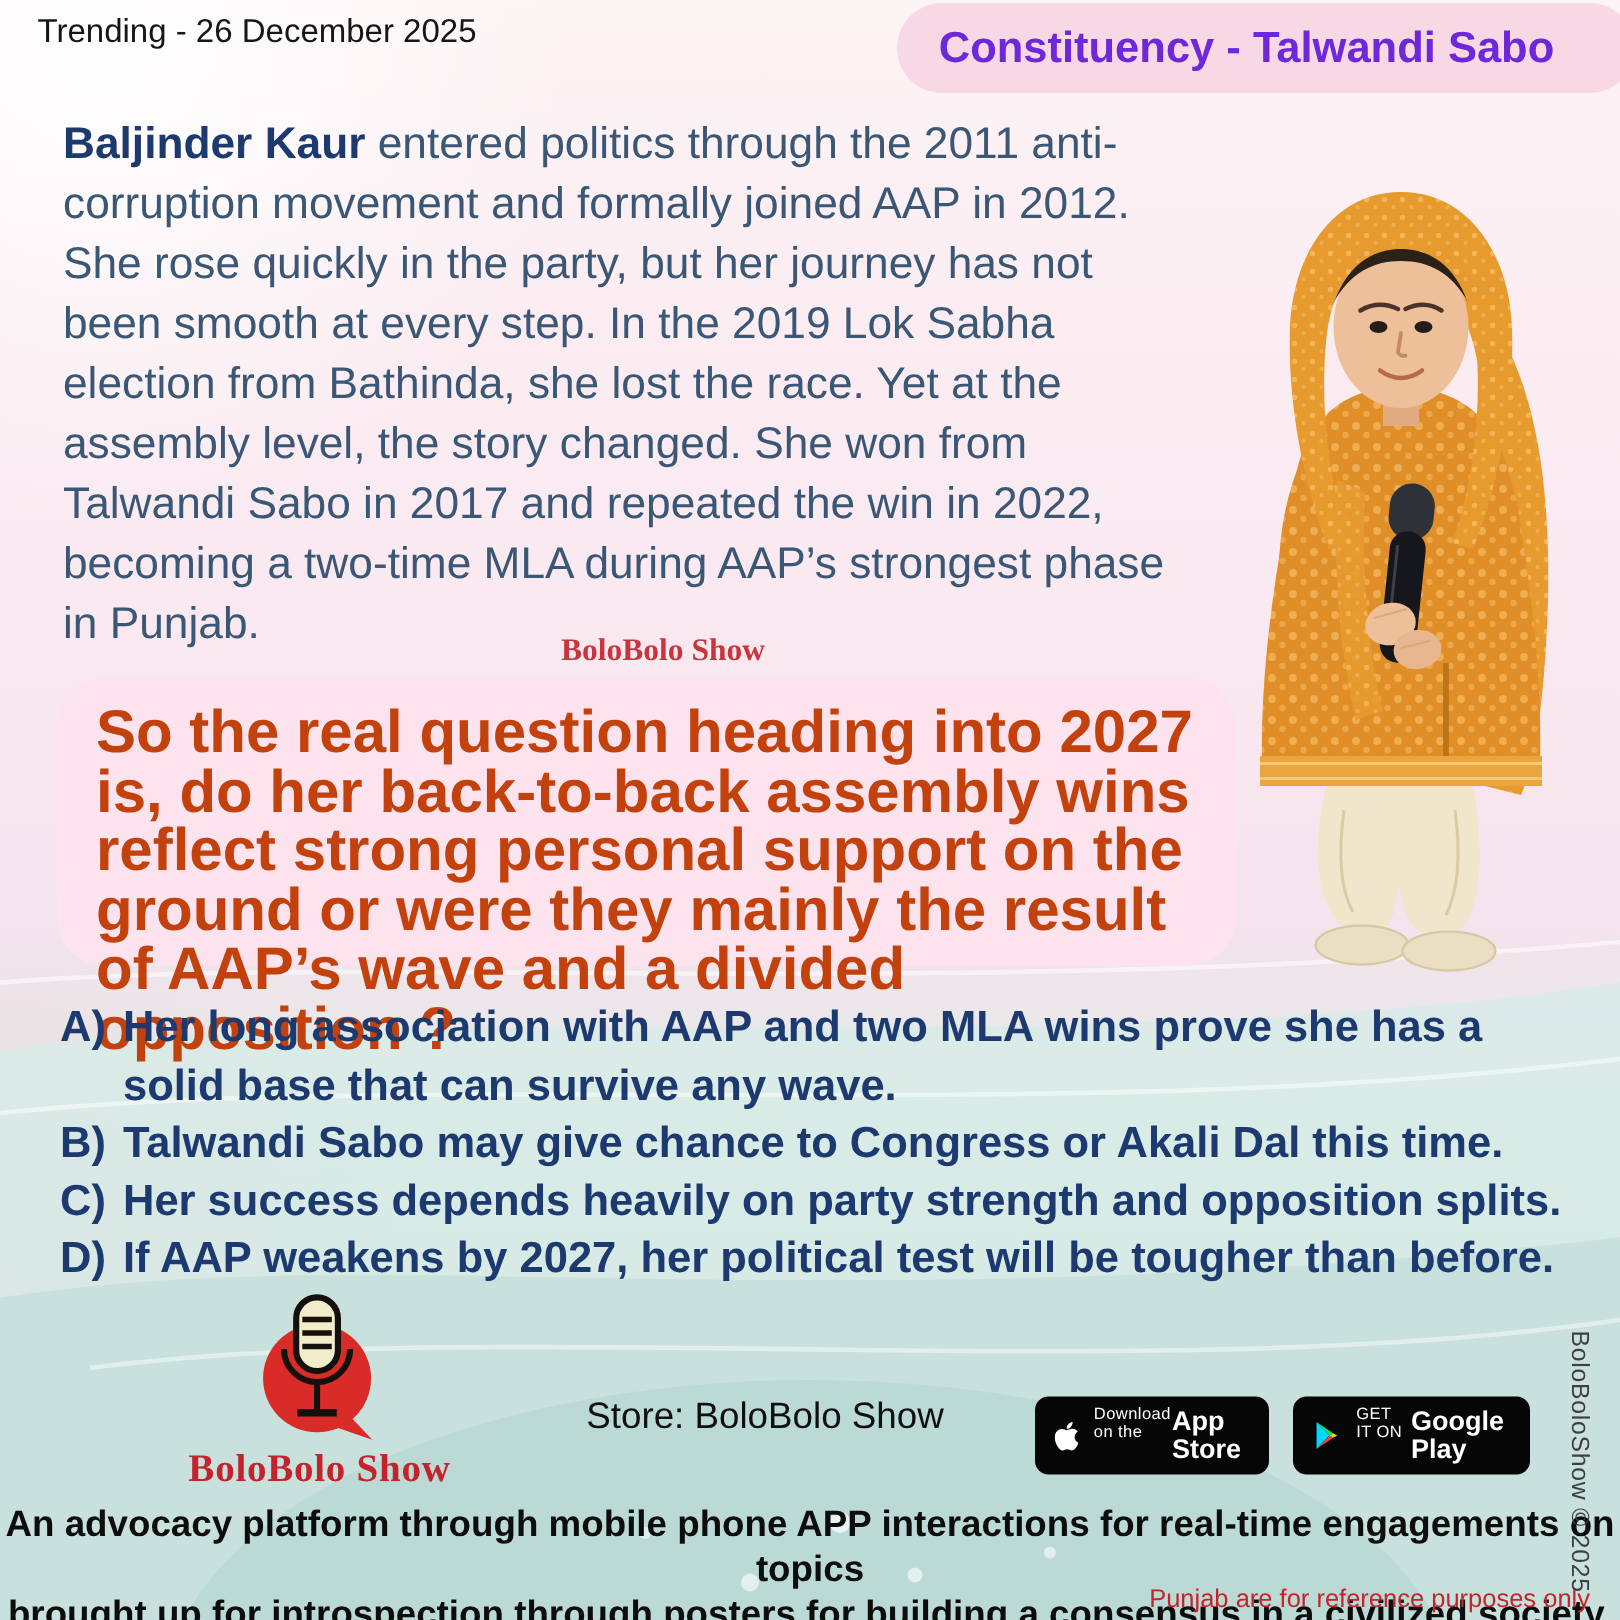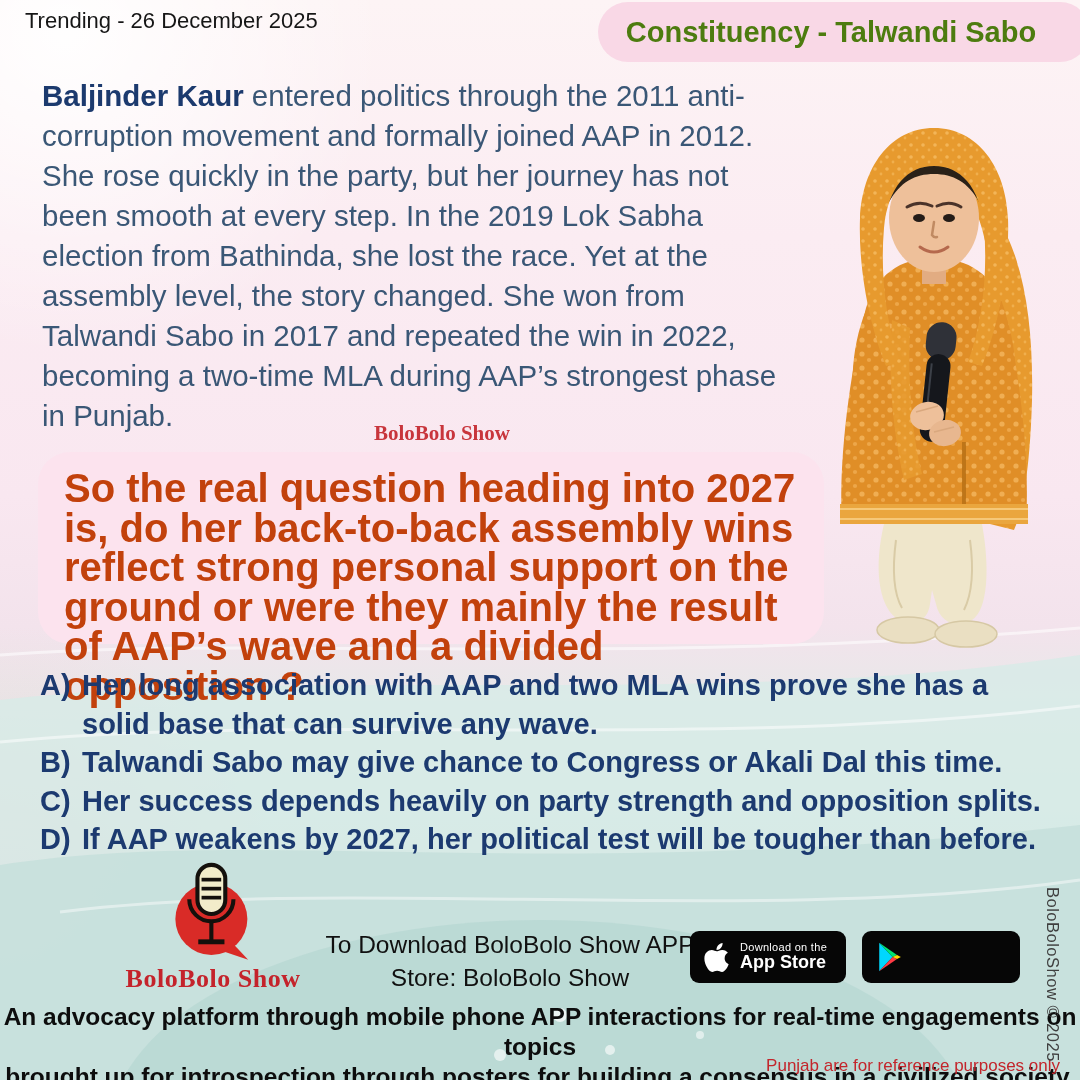--- a/index.html
+++ b/index.html
@@ -11,21 +11,21 @@
       radial-gradient(circle at 0% 84%, rgba(246,199,208,.55), rgba(246,199,208,0) 20%),
       linear-gradient(180deg,#fdf4f5 0%,#fbecf2 22%,#f9e7f0 46%,#f3e3ec 58%,#e2ebe7 68%,#d5e7e2 78%,#cbe3de 88%,#c2ddd8 100%);
   }
   .bgwaves { position:absolute; inset:0; z-index:0; }
   .trending { position:absolute; left:25px; top:8px; font-size:22px; color:#161616; z-index:2; }
   .pill {
     position:absolute; left:598px; top:2px; width:492px; height:60px;
     background:#f9d8e6; border-radius:30px; z-index:2;
     display:flex; align-items:center; justify-content:center;
   }
-  .pill span { font-size:29px; font-weight:700; color:#4d7c0f; padding-right:26px; }
+  .pill span { font-size:29px; font-weight:700; color:#6d28d9; padding-right:26px; }
   .article { position:absolute; left:42px; top:76px; width:760px; font-size:29.5px; line-height:40px; color:#3a5776; z-index:1; }
   .article b { color:#1c3a6e; font-weight:700;text-align:center; }
   .watermark { position:absolute; left:374px; top:421px; font-family:"Liberation Serif",serif; font-size:21px; font-weight:700; color:#c8353c; z-index:2; }
   .qbox {
     position:absolute; left:38px; top:452px; width:786px; height:192px; box-sizing:border-box;
     background:#fce3ee; border-radius:32px; padding:17px 26px; z-index:1;
     font-size:40px; font-weight:700; line-height:39.5px; color:#c2410c;
   }
   .aap { position:absolute; left:719px; top:391px; width:92px; height:92px; z-index:4; }
   .photo { position:absolute; left:788px; top:70px; width:292px; height:584px; z-index:3; }
@@ -34,21 +34,21 @@
   .opt .lbl { width:42px; flex:none; }
   .logo-wrap { position:absolute; left:108px; top:860px; width:210px; z-index:2; }
   .logo-wrap svg { display:block; margin:0 auto; }
   .logo-word { margin-top:-4px; text-align:center; font-family:"Liberation Serif",serif; font-weight:700; font-size:26px; color:#c4232b; letter-spacing:.5px; }
   .download { position:absolute; left:322px; top:928px; width:376px; text-align:center; font-size:24.5px; line-height:33px; color:#101010; z-index:2; }
   .badge {
     position:absolute; top:931px; height:52px; box-sizing:border-box; z-index:2;
     background:#060606; border-radius:9px; display:flex; align-items:center; gap:10px; padding:0 13px;
     color:#fff; cursor:pointer;
   }
-  .badge .txt { display:flex; flex-direction:column; line-height:1.05; }
+  .badge .txt { display:flex; flex-direction:row; line-height:1.05; }
   .badge .small { font-size:11px; letter-spacing:.3px; }
   .badge .big { font-size:18px; font-weight:600; }
   .badge.apple { left:690px; width:156px; }
   .badge.gplay { left:862px; width:158px; }
   .tagline { position:absolute; left:0; top:1002px; width:1080px; text-align:center; font-size:24.5px; font-weight:700; line-height:30px; color:#0d0d0d; z-index:2; }
   .disclaimer { position:absolute; right:20px; top:1056px; font-size:17px; color:#c3252b; z-index:3; }
   .copyright {
     position:absolute; left:963px; top:966px; width:178px; height:20px;
     transform:rotate(90deg); transform-origin:center;
     font-size:16.5px; color:#3f3f3f; letter-spacing:.5px; z-index:3; white-space:nowrap;
@@ -178,41 +178,44 @@
       <line x1="46" y1="35" x2="70" y2="35" stroke="#14100c" stroke-width="4.5"></line>
       <line x1="46" y1="46" x2="70" y2="46" stroke="#14100c" stroke-width="4.5"></line>
       <path d="M31,48 a27,27 0 0 0 54 0" fill="none" stroke="#14100c" stroke-width="5"></path>
       <line x1="58" y1="75" x2="58" y2="98" stroke="#14100c" stroke-width="5"></line>
       <line x1="42" y1="100" x2="74" y2="100" stroke="#14100c" stroke-width="6"></line>
     </svg>
     <div class="logo-word">BoloBolo Show</div>
   </div>
 
   <div class="download">
-    <div>To Download BoloBolo Show APP</div>
     <div>Store: BoloBolo Show</div>
   </div>
 
   <div class="badge apple">
     <svg viewBox="0 0 384 512" width="27" height="33">
       <path fill="#fff" d="M318.7 268.7c-.2-36.7 16.4-64.4 50-84.8-18.8-26.9-47.2-41.7-84.7-44.6-35.5-2.8-74.3 20.7-88.5 20.7-15 0-49.4-19.7-76.4-19.7C63.3 141.2 4 184.8 4 273.5q0 39.3 14.4 81.2c12.8 36.7 59 126.7 107.2 125.2 25.2-.6 43-17.9 75.8-17.9 31.8 0 48.3 17.9 76.4 17.9 48.6-.7 90.4-82.5 102.6-119.3-65.2-30.7-61.7-90-61.7-91.9zm-56.6-164.2c27.3-32.4 24.8-61.9 24-72.5-24.1 1.4-52 16.4-67.9 34.9-17.5 19.8-27.8 44.3-25.6 71.9 26.1 2 49.9-11.4 69.5-34.3z"></path>
     </svg>
     <div class="txt">
       <span class="small">Download on the</span>
       <span class="big">App Store</span>
     </div>
   </div>
 
   <div class="badge gplay">
     <svg viewBox="0 0 512 512" width="30" height="30">
       <polygon points="72,14 300,256 72,498" fill="#00d7fe"></polygon>
       <polygon points="72,14 376,222 300,256" fill="#00e571"></polygon>
       <polygon points="72,498 376,290 300,256" fill="#ff3a44"></polygon>
       <polygon points="376,222 442,256 376,290 300,256" fill="#ffd900"></polygon>
     </svg>
+    <div class="txt">
+      <span class="small">GET IT ON</span>
+      <span class="big">Google Play</span>
+    </div>
   </div>
 
   <div class="tagline">
     <div>An advocacy platform through mobile phone APP interactions for real-time engagements on topics</div>
     <div>brought up for introspection through posters for building a consensus in a civilized society.</div>
   </div>
 
   <div class="disclaimer">Punjab are for reference purposes only</div>
   <div class="copyright">BoloBoloShow © 2025</div>
 

